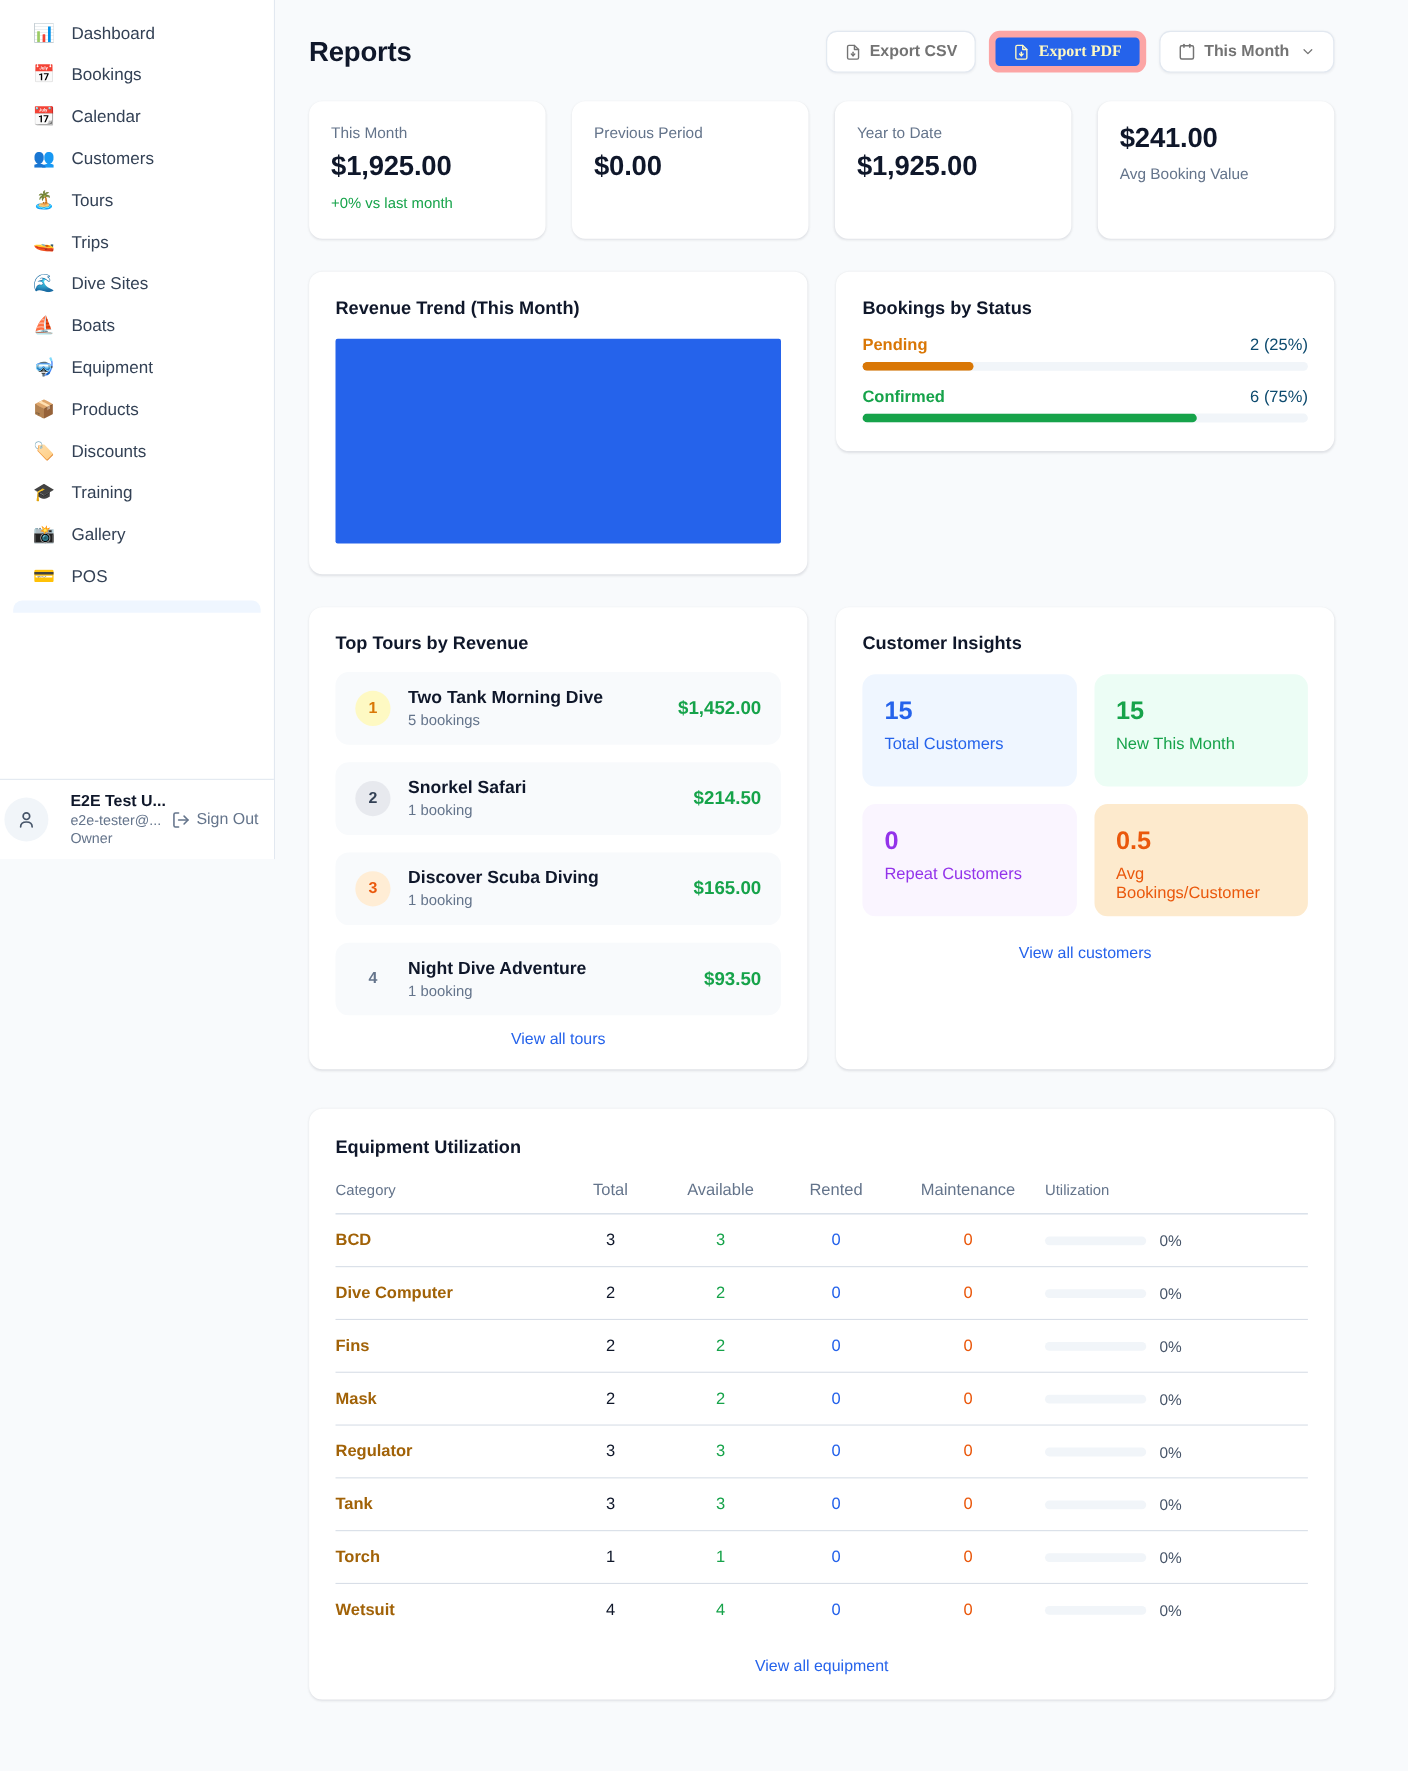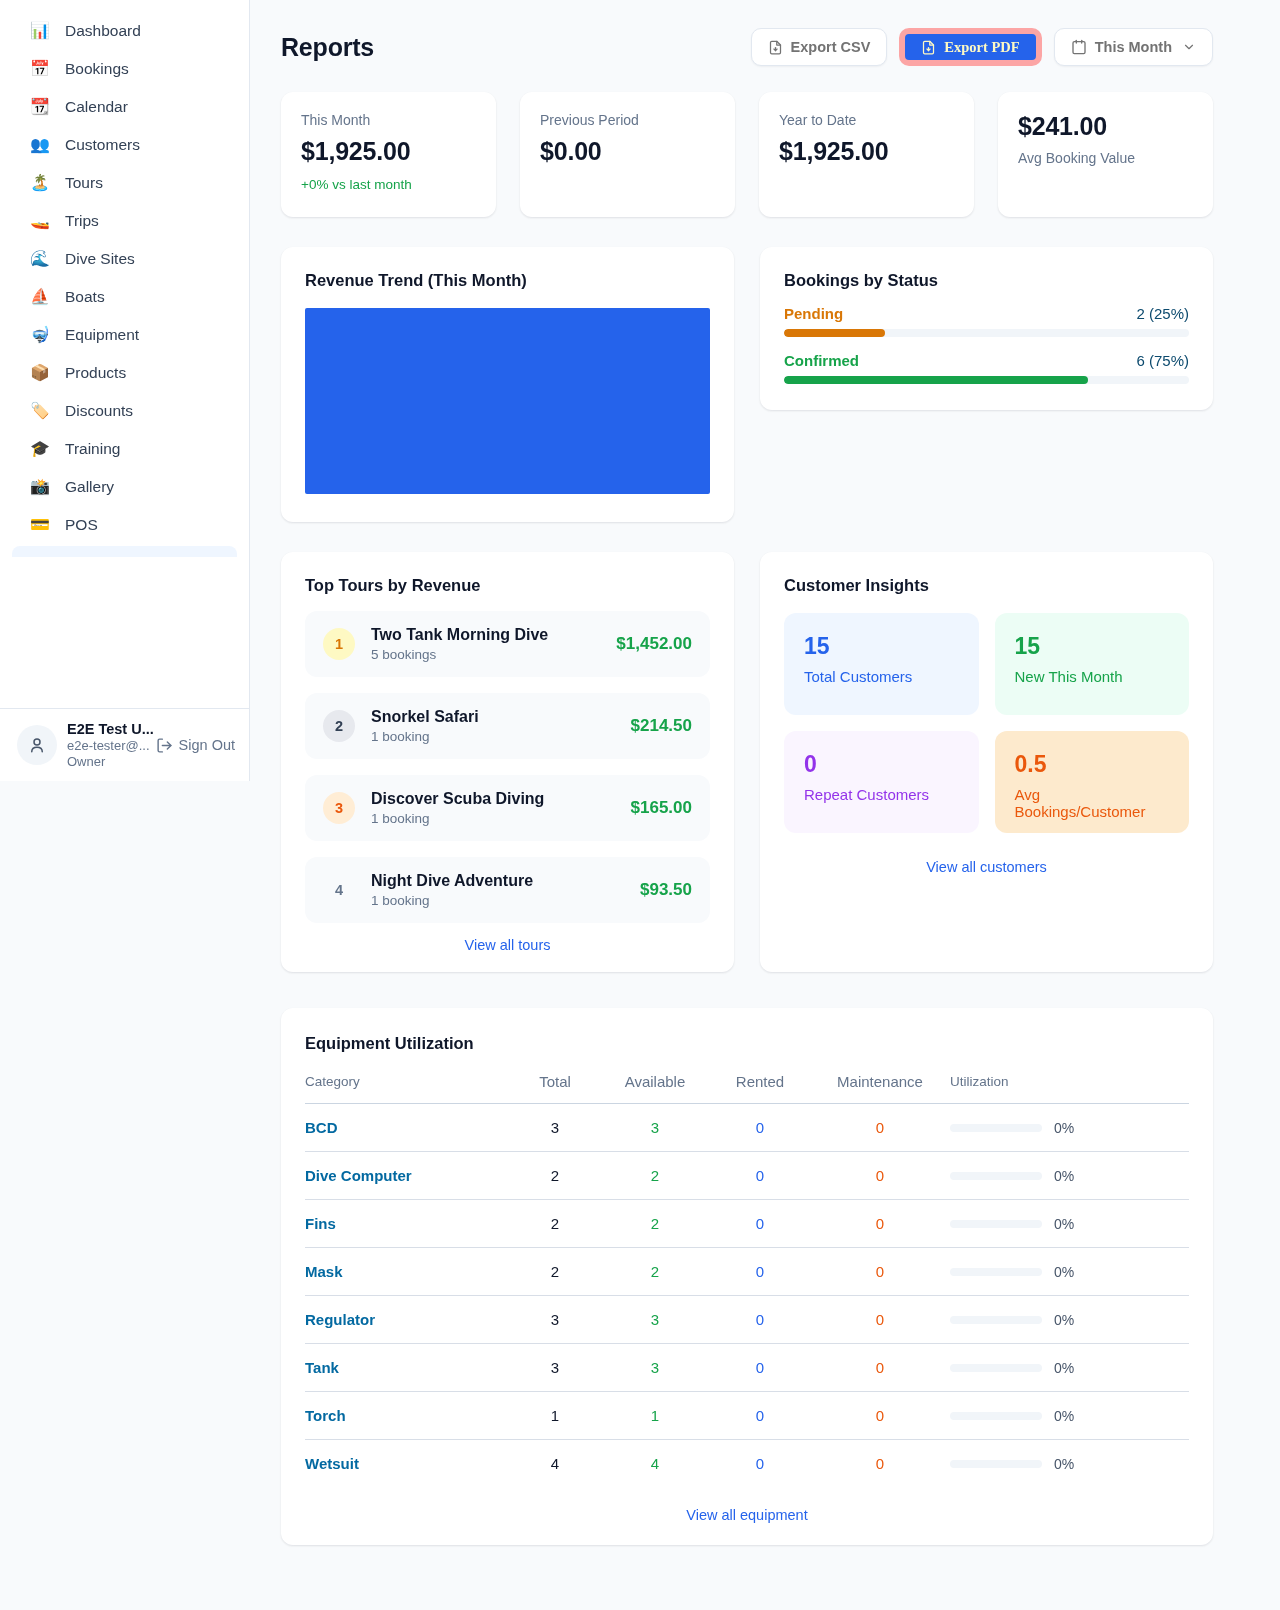--- a/index.html
+++ b/index.html
@@ -26,22 +26,22 @@
   .nav-item {
     display:flex; align-items:center; gap:15px;
     padding:10px 18px; border-radius:8px; cursor:pointer;
     color:#334155; font-size:15.5px;
   }
   .nav-icon { width:20px; font-size:16px; line-height:1; text-align:center; }
   .nav-item-partial {
     height:11px; margin:2px 0 0; border-radius:8px 8px 0 0; background:#eff6ff;
   }
   .user-panel {
-    border-top:1px solid #e2e8f0; padding:12px 14px 12px 17px;
-    display:flex; align-items:center; gap:10px; background:#fff;
+    border-top:1px solid #e2e8f0; padding:12px 14px 12px 4px;
+    display:flex; align-items:center; gap:20px; background:#fff;
   }
   .avatar {
     width:40px; height:40px; border-radius:50%; background:#f1f5f9;
     display:flex; align-items:center; justify-content:center; color:#475569; flex:0 0 40px;
   }
   .user-info { min-width:0; }
   .user-name { font-size:14.5px; font-weight:700; color:#0f172a; white-space:nowrap; }
   .user-email, .user-role { font-size:13px; color:#64748b; margin-top:1px; white-space:nowrap; }
   .signout {
     margin-left:auto; display:flex; align-items:center; gap:6px;
@@ -117,21 +117,21 @@
   
   .equipment-card { padding:26px 24px 22px; }
   .eq-table { margin-top:20px; }
   .eq-row {
     display:grid; grid-template-columns:205px 90px 110px 100px 140px 1fr;
     align-items:center; padding:15px 0;
   }
   .eq-head { color:#64748b; font-size:13.5px; font-weight:500; padding:0 0 13px; border-bottom:1px solid #cbd5e1; }
   .eq-body .eq-row { border-bottom:1px solid #d8dee7; }
   .eq-body .eq-row:last-child { border-bottom:none; }
-  .eq-cat { font-size:15px; font-weight:700; color:#0369a1; }
+  .eq-cat { font-size:15px; font-weight:700; color:#a16207; }
   .eq-num { font-size:15px; text-align:center; }
   .c-total { color:#0f172a; }
   .c-avail { color:#16a34a; }
   .c-rent  { color:#2563eb; }
   .c-maint { color:#ea580c; }
   .eq-util { display:flex; align-items:center; gap:12px; }
   .eq-track { width:92px; height:8px; border-radius:4px; background:#f1f5f9; overflow:hidden; }
   .eq-fill { height:8px; border-radius:4px; background:#2563eb; }
   .eq-pct { font-size:14px; color:#475569; }
   .equipment-card .view-link { margin-top:20px; }

